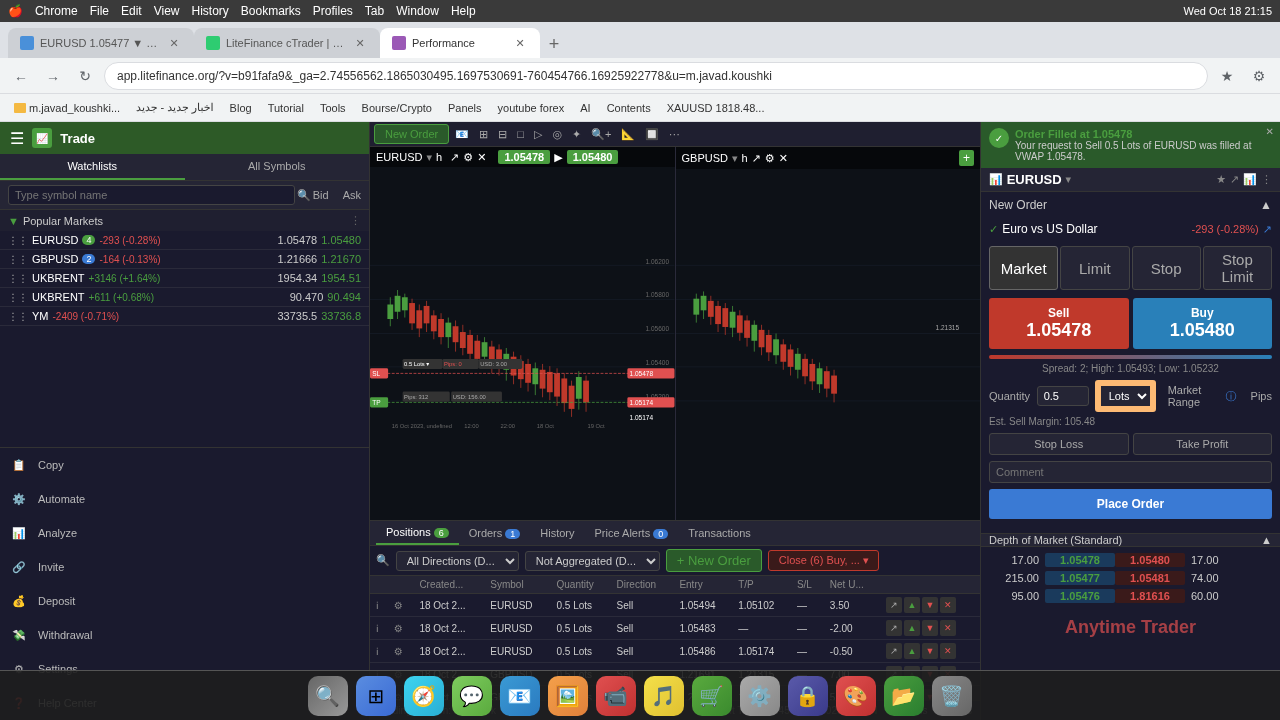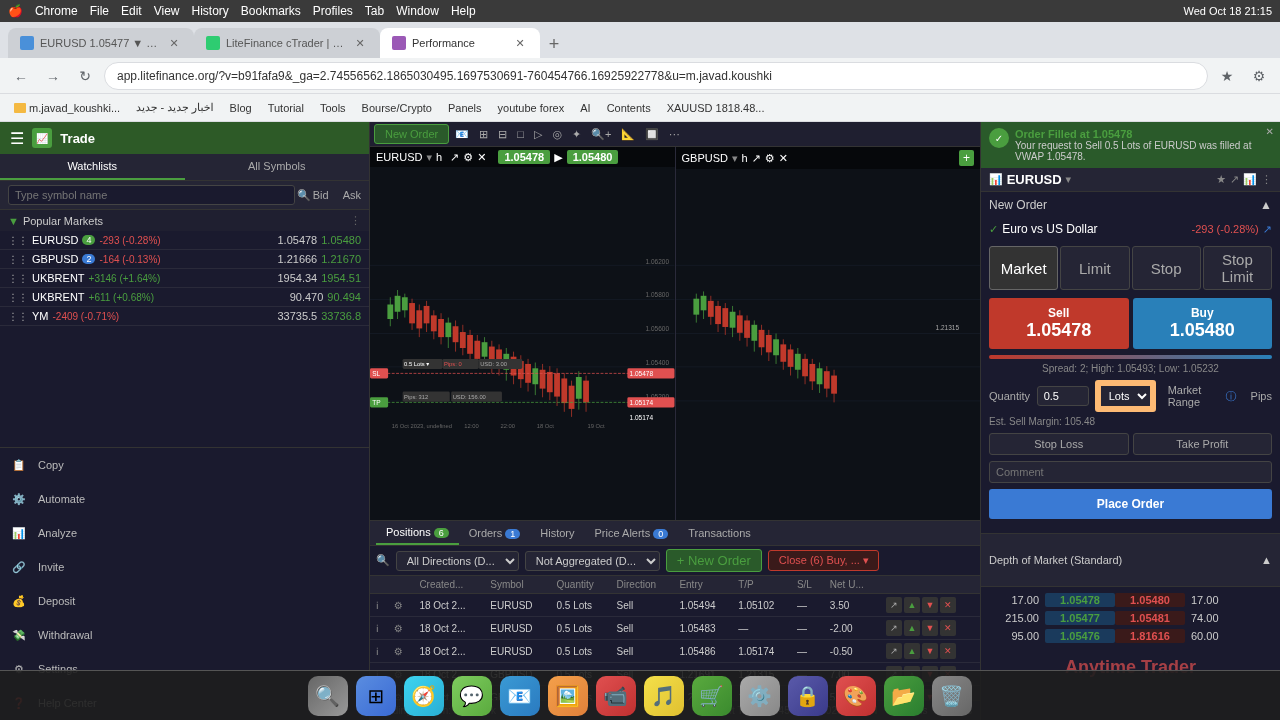--- a/index.html
+++ b/index.html
@@ -89,21 +89,21 @@
     .qty-label { color: #aaa; font-size: 11px; width: 60px; }
     .qty-input { background: #252535; border: 1px solid #444; color: #fff; padding: 3px 6px; border-radius: 3px; font-size: 11px; width: 52px; }
     .qty-select { background: #252535; border: 6px solid #fdba74; color: #fff; padding: 3px 4px; border-radius: 3px; font-size: 11px; }
     .est-margin { color: #888; font-size: 10px; margin-bottom: 6px; }
     .sl-tp-row { display: flex; gap: 4px; margin-bottom: 6px; }
     .sl-tp-btn { flex: 1; background: #252535; border: 1px solid #444; color: #aaa; padding: 4px; font-size: 11px; cursor: pointer; border-radius: 3px; text-align: center; }
     .comment-field { width: 100%; background: #252535; border: 1px solid #444; color: #aaa; padding: 4px 6px; border-radius: 3px; font-size: 11px; margin-bottom: 6px; }
     .place-order-btn { width: 100%; background: #3a7ad4; color: #fff; border: none; padding: 8px; border-radius: 3px; font-size: 12px; font-weight: bold; cursor: pointer; margin-bottom: 8px; }
 
     
-    .dom-title { display: flex; align-items: center; justify-content: space-between; padding: 20px 8px; background: #252535; border-top: 1px solid #333; border-bottom: 1px solid #333; font-size: 11px; color: #ccc; }
+    .dom-title { display: flex; align-items: center; justify-content: space-between; padding: 0 8px; background: #252535; border-top: 1px solid #333; border-bottom: 1px solid #333; font-size: 11px; color: #ccc; }
     .dom-table { padding: 4px; }
     .dom-row { display: flex; align-items: center; font-size: 11px; padding: 2px 4px; }
     .dom-vol-left { width: 50px; text-align: right; color: #ccc; margin-right: 6px; }
     .dom-bid { background: #1a3a5c; color: #4a9e3f; padding: 1px 8px; border-radius: 2px; width: 70px; text-align: center; font-weight: bold; }
     .dom-ask { background: #3a1a1a; color: #e05050; padding: 1px 8px; border-radius: 2px; width: 70px; text-align: center; font-weight: bold; }
     .dom-vol-right { width: 50px; text-align: left; color: #ccc; margin-left: 6px; }
     .anytime-trader { color: #e05050; font-size: 18px; font-weight: bold; text-align: center; padding: 8px; opacity: 0.7; }
     .positions-tabs { display: flex; align-items: center; padding: 0 6px; background: #252535; border-bottom: 1px solid #333; }
     .pos-tab { padding: 5px 10px; color: #aaa; font-size: 11px; cursor: pointer; }
     .pos-tab.active { color: #fff; border-bottom: 2px solid #4a9e3f; }

